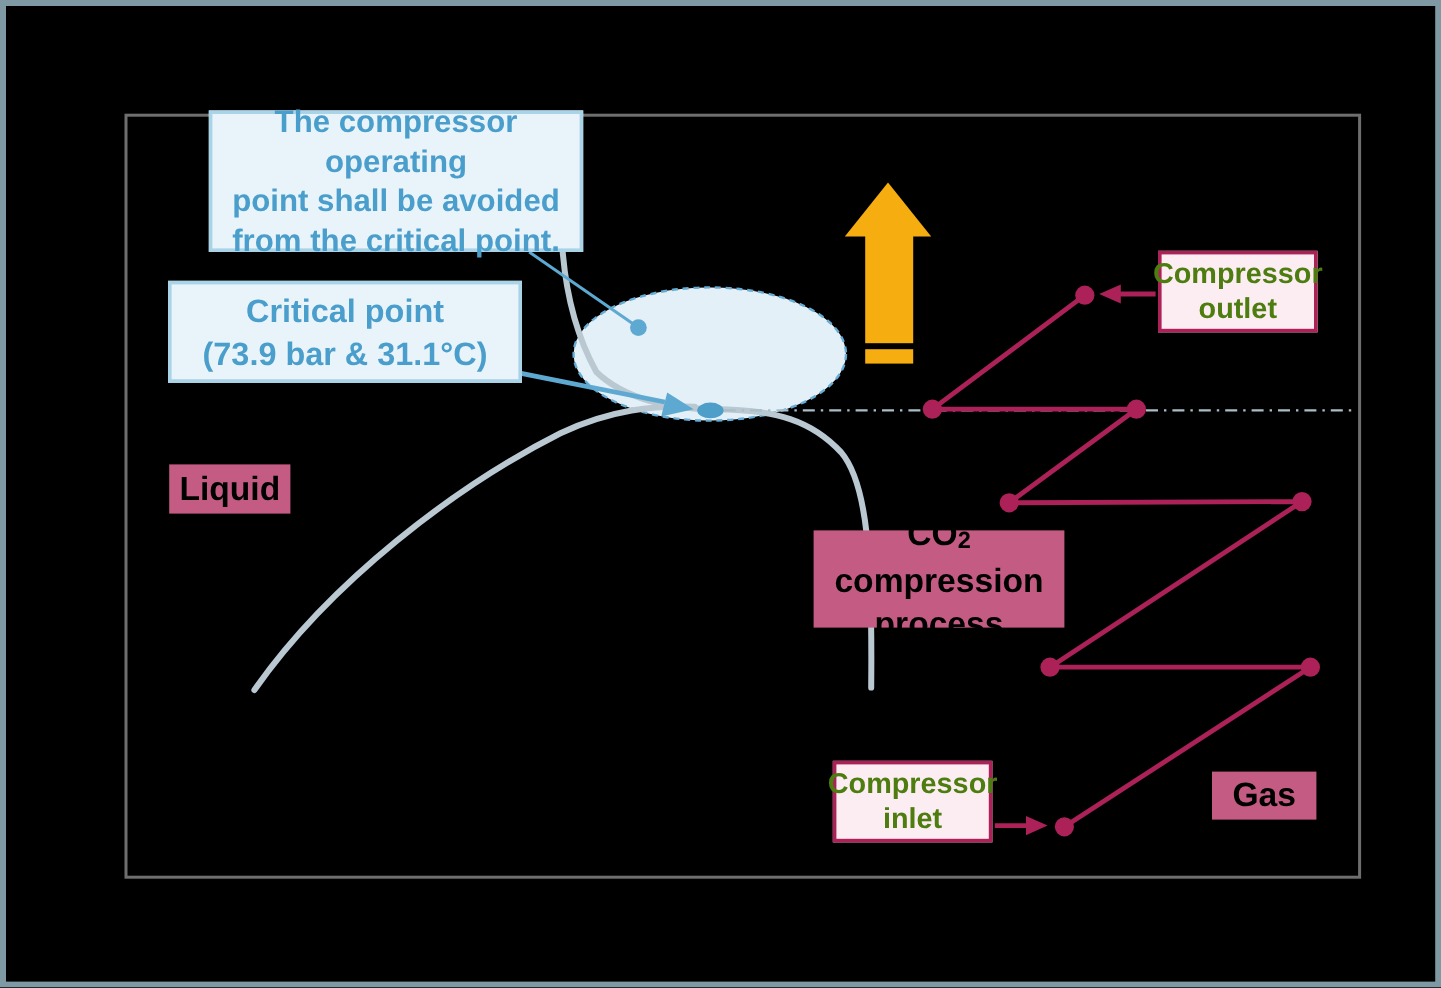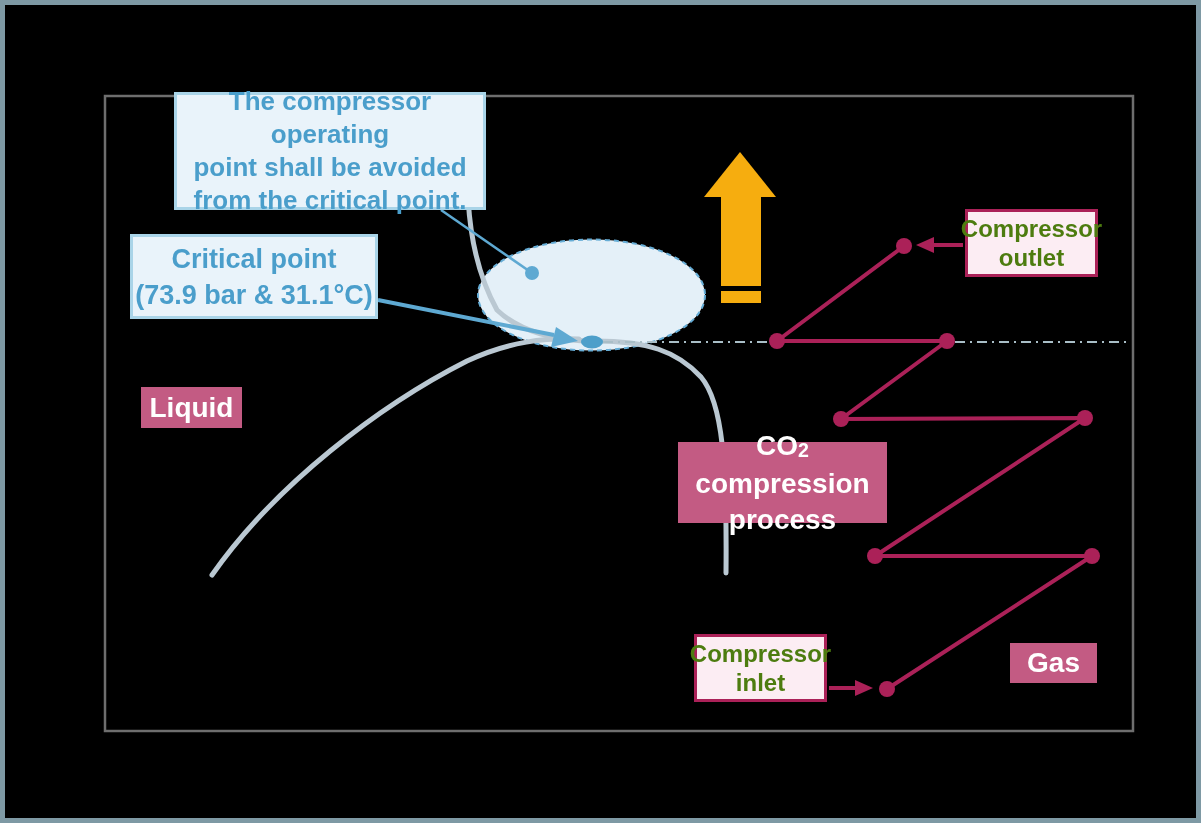--- a/index.html
+++ b/index.html
@@ -11,25 +11,25 @@
     box-sizing:border-box;
     overflow:hidden;
     font-family:"Liberation Sans", sans-serif;
     font-weight:700;
   }
   #geometry{position:absolute;left:0;top:0;z-index:1;}
   .txtbox{position:absolute;z-index:3;display:flex;flex-direction:column;justify-content:center;align-items:center;text-align:center;box-sizing:border-box;}
   .note-blue{background:#e9f3fa;border:3px solid #a9d4e8;color:#4a9ecb;}
   .note-amber{background:#fdf7e4;border:3px solid #f2a71d;color:#f3a50a;}
   .note-crimson{background:#fcedf3;border:3px solid #ab2158;color:#4d7c0f;}
-  .tag-pink{background:#c35b83;color:#ffffff;}
+  .tag-pink{background:#c35b83;color:#000000;}
   .sub{font-size:70%;position:relative;top:0.14em;}
   .ln{display:block;}
   #operating-note{left:124px;top:87px;width:312px;height:118px;font-size:26px;line-height:33px;margin-left:45px;}
-  #critical-note{left:125px;top:229px;width:248px;height:85px;font-size:27px;line-height:36px;}
+  #critical-note{left:135px;top:229px;width:295px;height:85px;font-size:27px;line-height:36px;}
   #supercritical-note{left:515px;top:57px;width:488px;height:83px;font-size:27px;line-height:37px;}
   #outlet-box{left:960px;top:204px;width:133px;height:68px;font-size:24px;line-height:29px;}
   #inlet-box{left:689px;top:629px;width:133px;height:68px;font-size:24px;line-height:29px;}
   #liquid-label{left:136px;top:382px;width:101px;height:41px;font-size:28px;}
   #gas-label{left:1005px;top:638px;width:87px;height:40px;font-size:28px;}
   #process-label{left:673px;top:437px;width:209px;height:81px;font-size:28px;line-height:36px;}
 </style>
 </head>
 <body>
 

